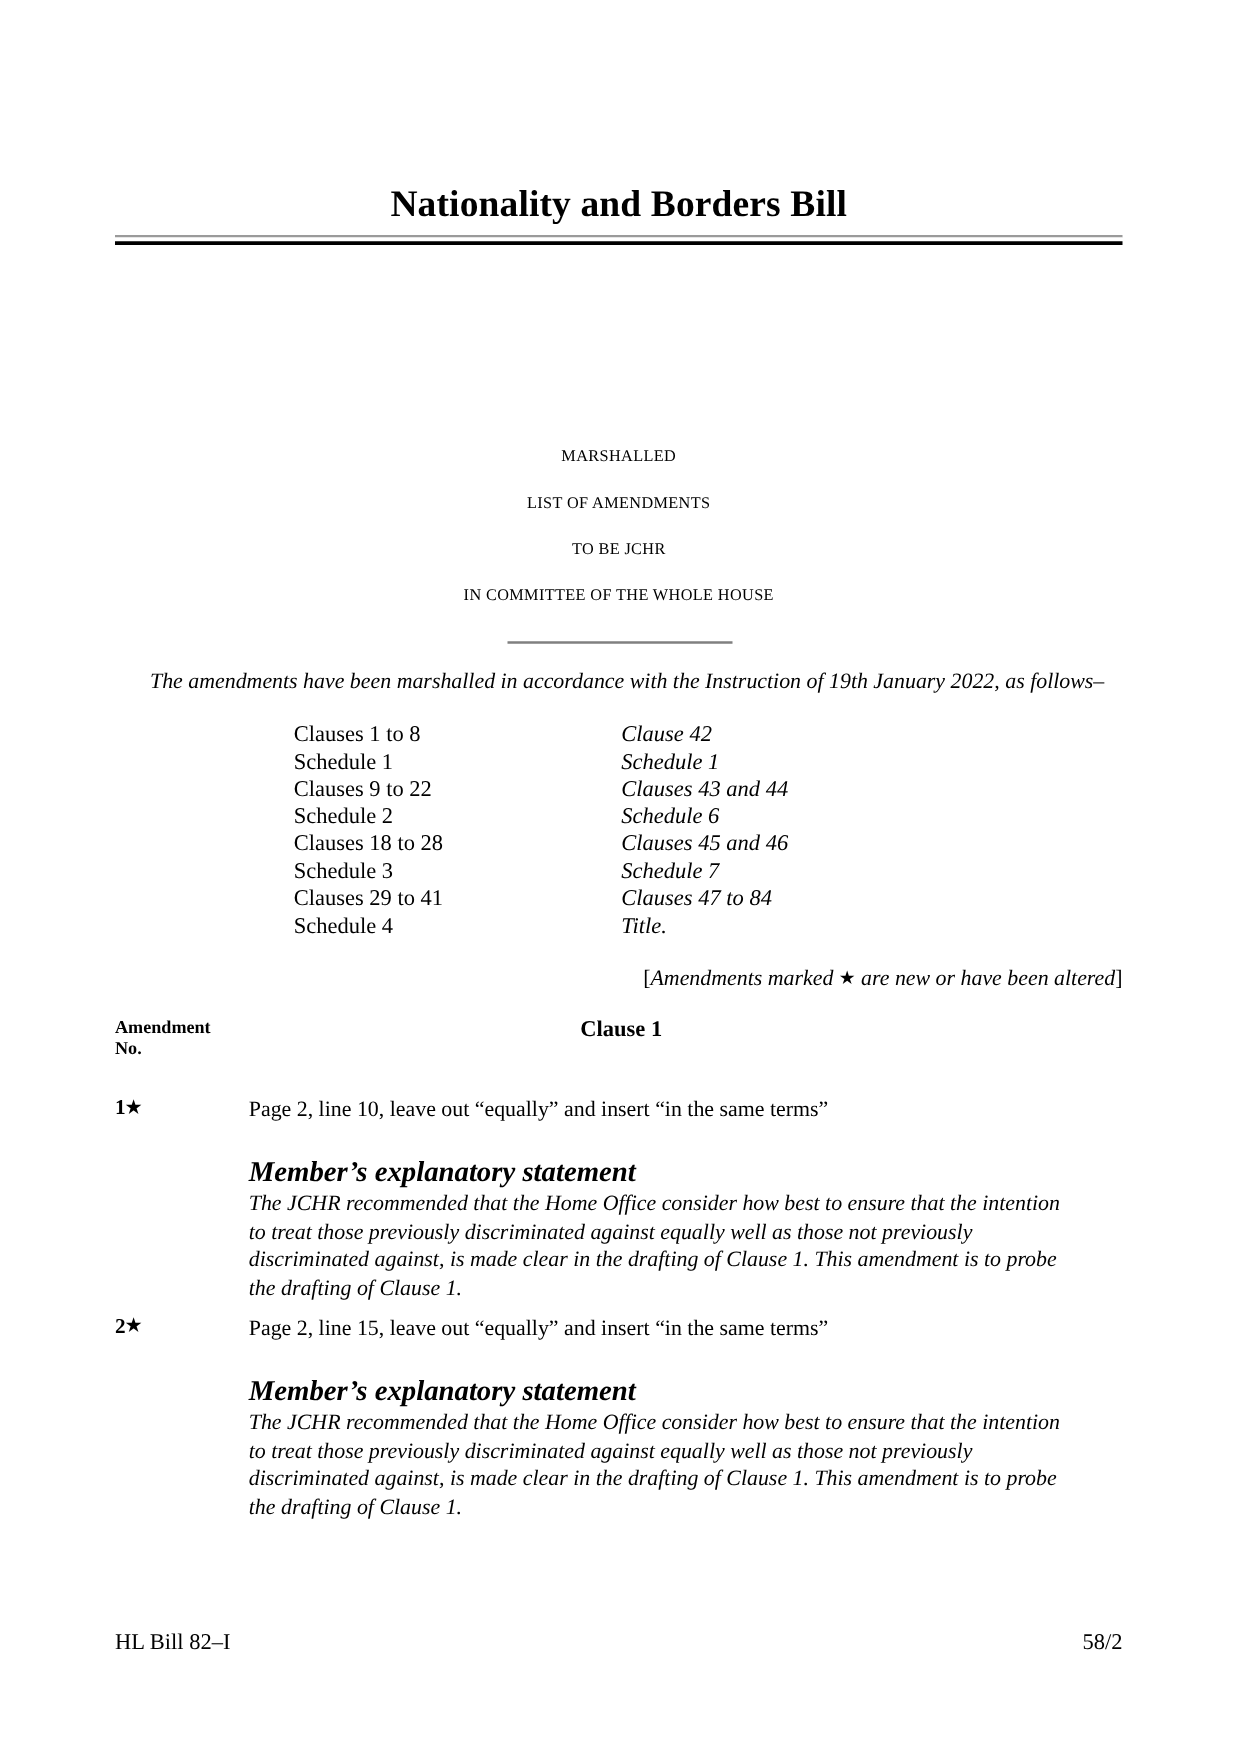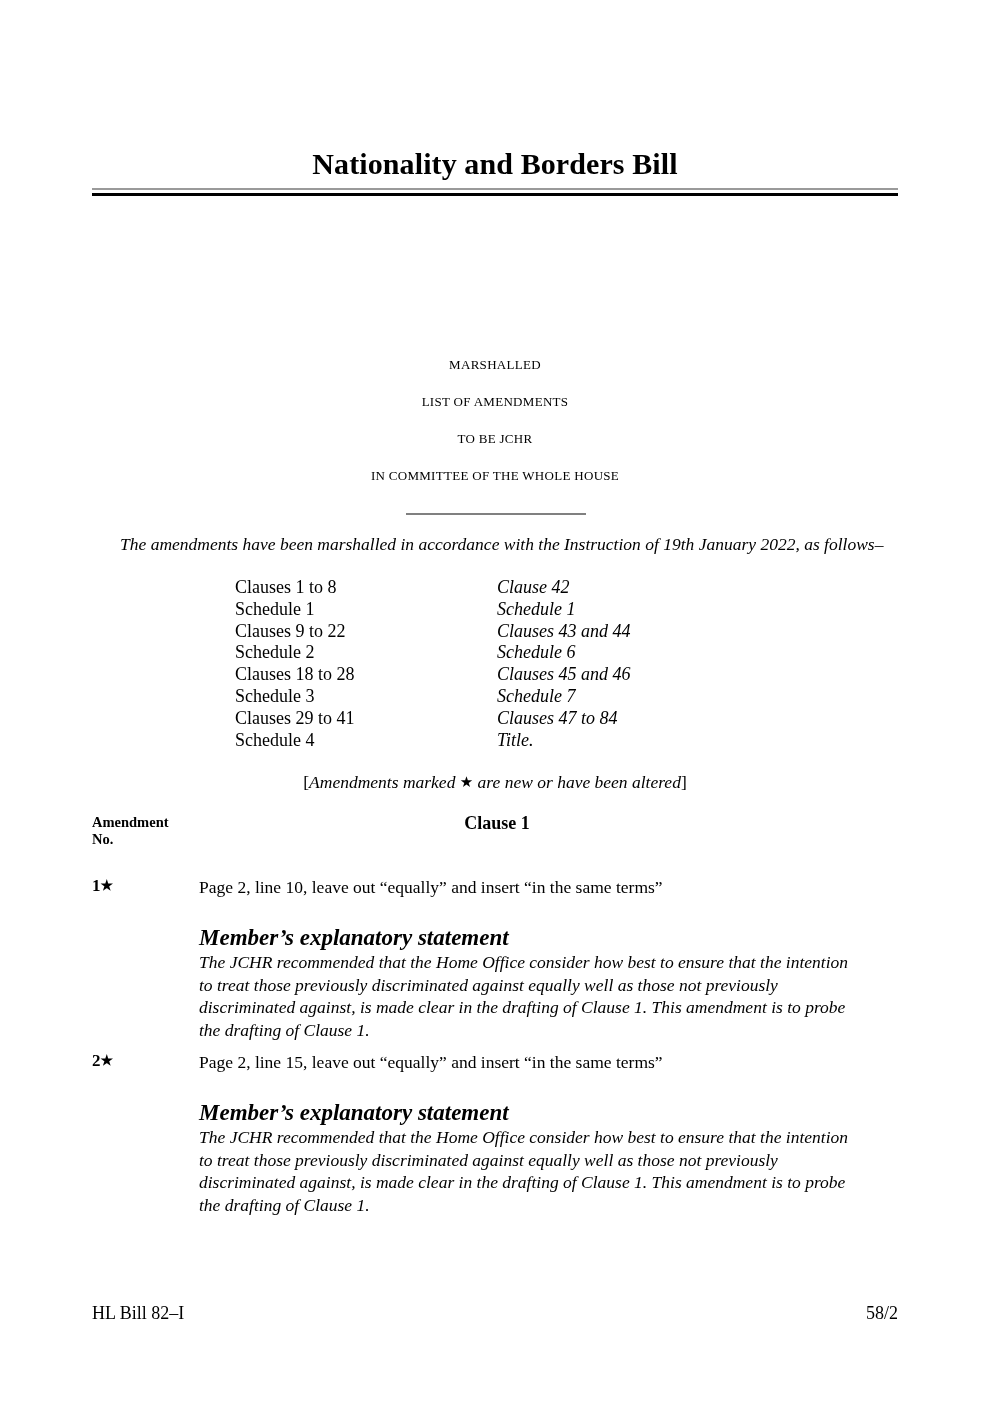--- a/index.html
+++ b/index.html
@@ -110,21 +110,21 @@
   .clause-col.left  { left: 143px; }
   .clause-col.right { left: 405px; font-style: italic; }
   .clause-col div { white-space: nowrap; }
 
   
   .star-note {
     position: absolute;
     left: 92px;
     top: 729px;
     width: 806px;
-    text-align: center;
+    text-align: right;
     font-size: 17.5px;
     font-style: italic;
   }
   .star-note .bracket { font-style: normal; }
   .star-note .star {
     font-style: normal;
     font-size: 15px;
     vertical-align: 1px;
   }
 

